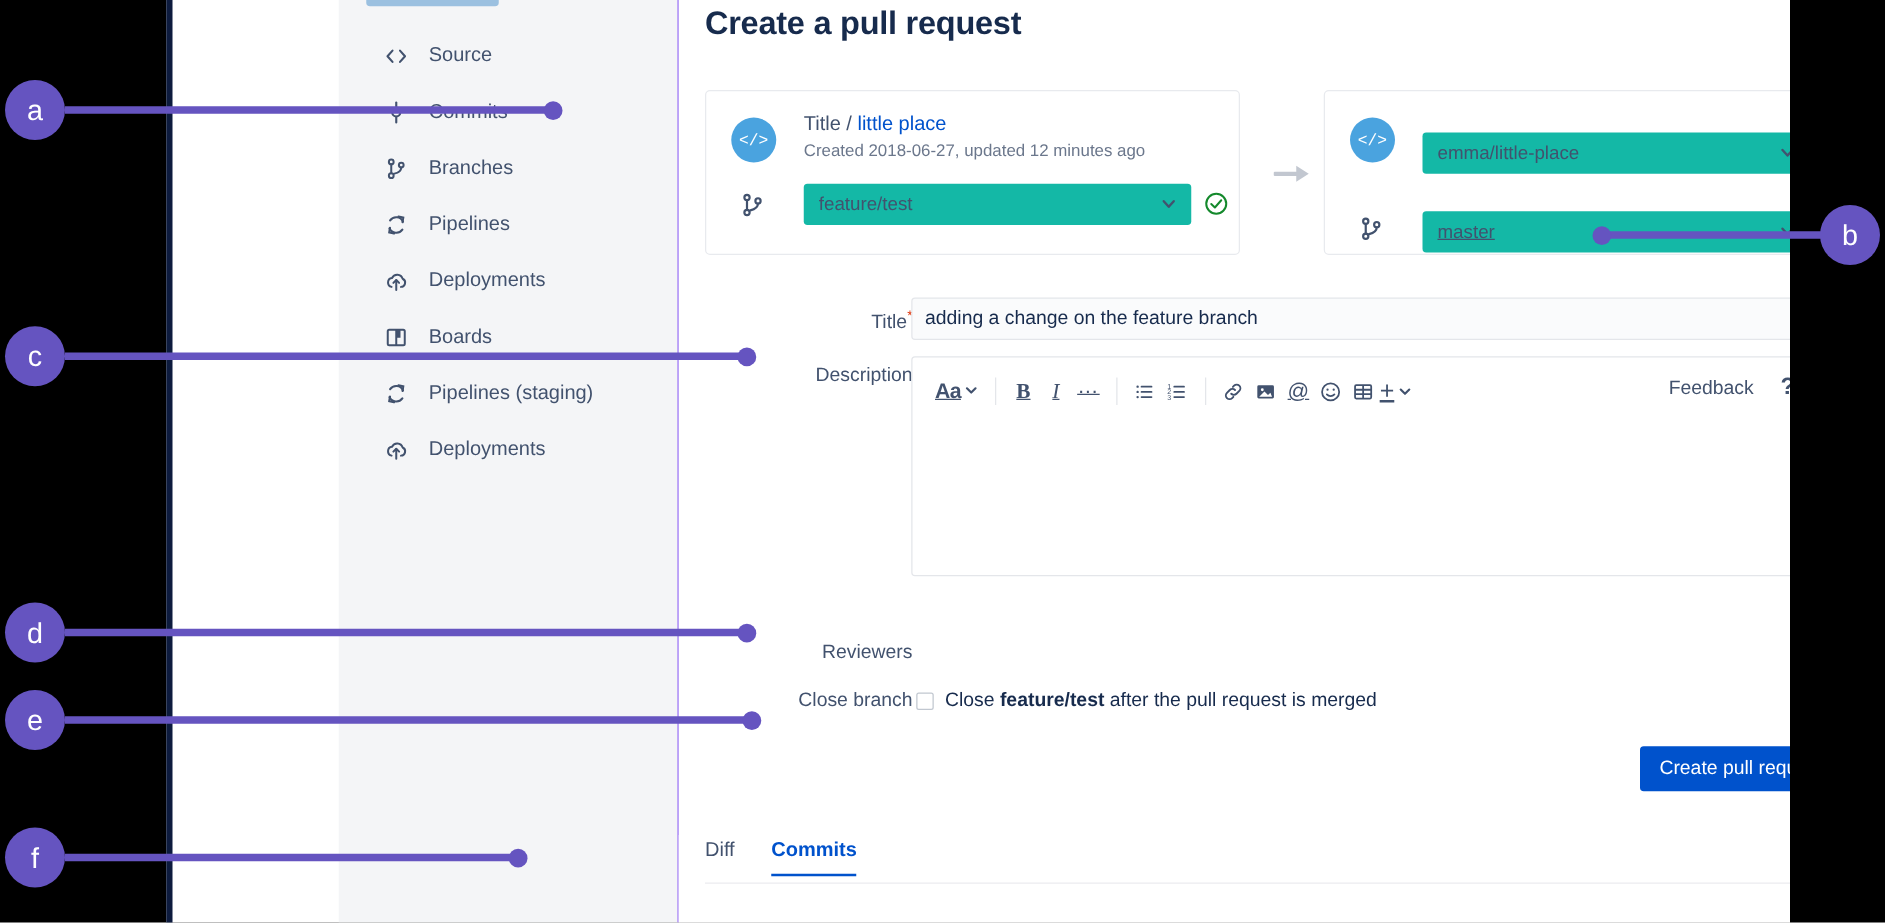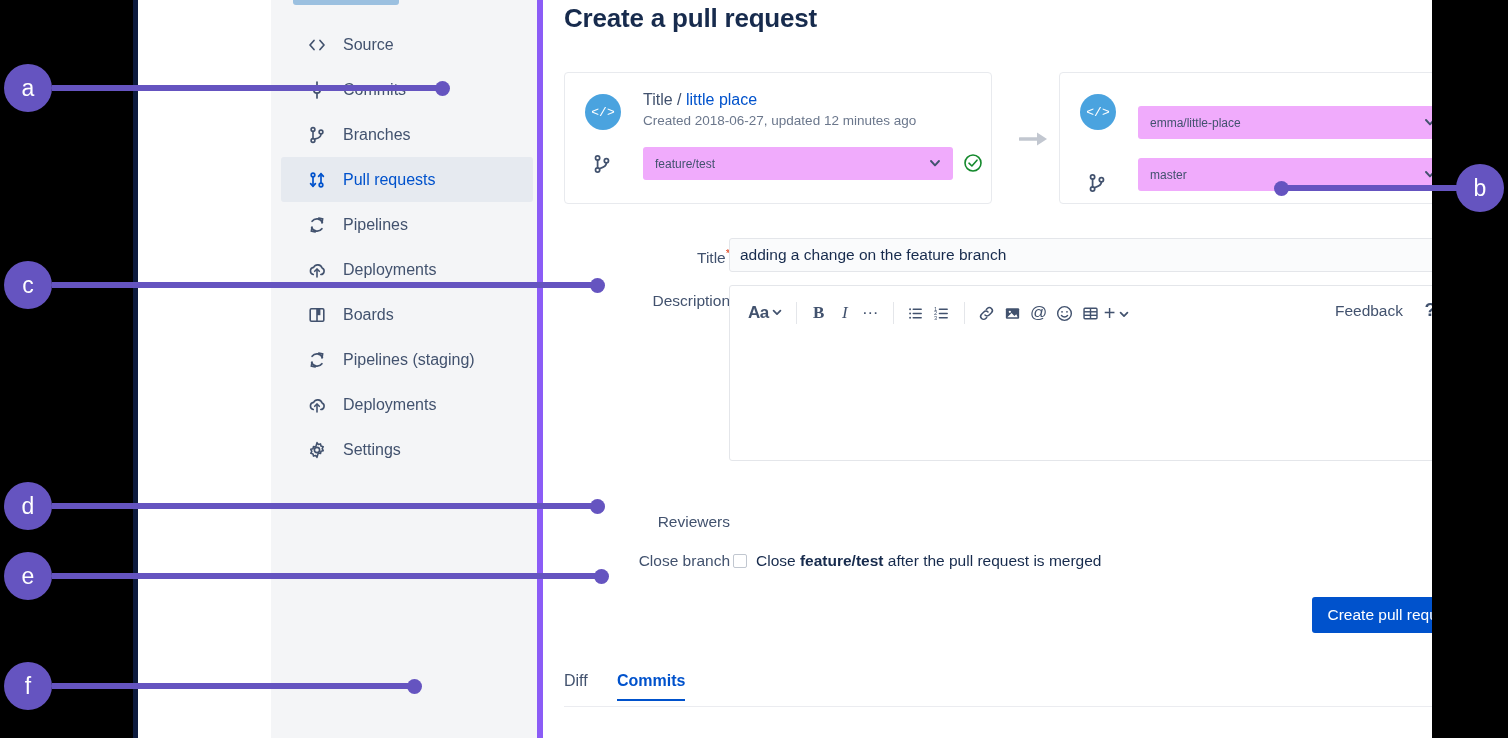--- a/index.html
+++ b/index.html
@@ -13,21 +13,21 @@
   
   .app{
     position:absolute;left:133px;top:0;width:1299px;height:738px;
     background:#ffffff;overflow:hidden;
   }
   .app-darkedge{position:absolute;left:133px;top:0;width:5px;height:738px;background:#0d1b3e;}
 
   
   .sidebar{
     position:absolute;left:138px;top:0;width:272px;height:738px;
-    background:#f4f5f7;border-right:6px solid #8b5cf6;box-sizing:border-box;
+    background:#f4f5f7;border-right:1px solid #8b5cf6;box-sizing:border-box;
   }
   .sidebar-topstub{position:absolute;left:22px;top:0;width:106px;height:5px;background:#9bc0e0;border-radius:0 0 3px 3px;}
   .nav{position:absolute;left:0;top:22px;width:272px;}
   .nav-item{
     display:flex;align-items:center;height:45px;margin:0 10px;padding-left:24px;
     border-radius:3px;box-sizing:border-box;color:#42526e;font-size:16px;
   }
   .nav-item.active{background:#e6eaf0;color:#0052cc;font-weight:500;}
   .nav-icon{width:24px;height:24px;display:flex;align-items:center;justify-content:center;margin-right:14px;flex:0 0 24px;}
   .nav-icon svg{display:block;}
@@ -55,49 +55,49 @@
   }
   .card.src .repo-avatar{left:20px;top:21px;}
   .card.dst .repo-avatar{left:20px;top:21px;}
   .repo-line{position:absolute;left:78px;top:18px;font-size:16px;color:#42526e;white-space:nowrap;}
   .repo-line a{color:#0052cc;text-decoration:none;margin-top:36px;}
   .repo-sub{position:absolute;left:78px;top:40px;font-size:13.5px;color:#6b778c;white-space:nowrap;}
   .branch-icon{position:absolute;width:24px;height:24px;left:26px;}
   .card.src .branch-icon{top:80px;}
   .card.dst .branch-icon{top:99px;}
   .select{
-    position:absolute;height:33px;background:#f0abfc;border:none;border-radius:3px;
+    position:absolute;height:33px;background:#14b8a6;border:none;border-radius:3px;
     display:flex;align-items:center;box-sizing:border-box;padding:0 12px;
-    font-size:12px;color:#42526e;
+    font-size:15px;color:#42526e;
   }
   .select .caret{position:absolute;right:11px;top:9px;}
   .card.src .select{left:78px;top:74px;width:310px;}
   .card.dst .select.repo-sel{left:78px;top:33px;width:310px;}
-  .card.dst .select.br-sel{left:78px;top:85px;width:310px;}
+  .card.dst .select.br-sel{left:78px;top:96px;width:310px;text-decoration:underline;}
   .ok{position:absolute;width:20px;height:20px;}
   .card.src .ok{left:398px;top:80px;}
   .arrow-between{position:absolute;left:455px;top:58px;width:30px;height:18px;}
 
   
   .form-label{position:absolute;font-size:15.5px;color:#42526e;text-align:right;}
   .title-label{left:20px;top:247px;width:167px;}
   .req{color:#de350b;font-size:11px;vertical-align:super;}
   .title-input{
     position:absolute;left:186px;top:238px;width:735px;height:34px;
     background:#fafbfc;border:1px solid #e4e6ea;border-radius:3px;box-sizing:border-box;
     display:flex;align-items:center;padding:0 10px;font-size:15.5px;color:#172b4d;
   }
 
   .desc-label{left:20px;top:292px;width:167px;}
   .editor{
     position:absolute;left:186px;top:285px;width:735px;height:176px;
     border:1px solid #e4e6ea;border-radius:3px;box-sizing:border-box;background:#fff;
   }
   .toolbar{position:absolute;left:0;top:0;right:0;height:54px;display:flex;align-items:center;padding-left:14px;}
-  .tb{display:flex;align-items:center;justify-content:center;height:30px;min-width:26px;color:#42526e;}
+  .tb{display:flex;align-items:center;justify-content:center;height:30px;min-width:26px;color:#42526e;text-decoration:underline;}
   .tb.aa{font-size:17px;font-weight:700;letter-spacing:-.5px;padding:0 4px;}
   .tb.bold{font-size:17px;font-weight:700;font-family:"Liberation Serif",serif;}
   .tb.ital{font-size:17px;font-style:italic;font-family:"Liberation Serif",serif;}
   .tb.dots{font-size:17px;letter-spacing:1px;padding-bottom:8px;}
   .tb.at{font-size:17px;}
   .tb.plus{font-size:20px;font-weight:400;}
   .sep{width:1px;height:22px;background:#e4e6ea;margin:0 9px;}
   .feedback{position:absolute;right:60px;top:16px;font-size:15.5px;color:#42526e;}
   .qmark{position:absolute;right:27px;top:13px;font-size:19px;font-weight:700;color:#42526e;}
 
@@ -176,33 +176,20 @@
                 <circle cx="6" cy="4.5" r="1.9"></circle>
                 <circle cx="6" cy="15.5" r="1.9"></circle>
                 <circle cx="14" cy="7" r="1.9"></circle>
                 <path d="M6 6.4v7.2"></path>
                 <path d="M14 8.9c0 3.2-2.6 4.3-5.6 5"></path>
               </svg>
           </span>
           <span class="nav-label">Branches</span>
         </div>
 
-        <div class="nav-item active">
-          <span class="nav-icon">
-            <svg width="20" height="20" viewBox="0 0 20 20" fill="none" stroke="#0052cc" stroke-width="1.7" stroke-linecap="round">
-                <circle cx="6" cy="5" r="1.8"></circle>
-                <path d="M6 6.8v9"></path>
-                <polyline points="3.6,13.6 6,16.3 8.4,13.6"></polyline>
-                <circle cx="14" cy="15" r="1.8"></circle>
-                <path d="M14 13.2v-9"></path>
-                <polyline points="11.6,6.4 14,3.7 16.4,6.4"></polyline>
-              </svg>
-          </span>
-          <span class="nav-label">Pull requests</span>
-        </div>
 
         <div class="nav-item">
           <span class="nav-icon">
             <svg width="20" height="20" viewBox="0 0 20 20" fill="none" stroke="#42526e" stroke-width="1.7" stroke-linecap="round">
                 <path d="M15.4 7.3A6 6 0 0 0 5.1 6.3"></path>
                 <path d="M4.6 12.7a6 6 0 0 0 10.3 1"></path>
                 <polyline points="11.8,3.2 15.6,4 15,7.8"></polyline>
                 <polyline points="8.2,16.8 4.4,16 5,12.2"></polyline>
               </svg>
           </span>
@@ -248,29 +235,20 @@
           <span class="nav-icon">
             <svg width="20" height="20" viewBox="0 0 20 20" fill="none" stroke="#42526e" stroke-width="1.6" stroke-linecap="round" stroke-linejoin="round">
                 <path d="M6.3 14.5A3.6 3.6 0 0 1 6.6 7.4 4.6 4.6 0 0 1 15.1 8a3.4 3.4 0 0 1-1.3 6.5"></path>
                 <line x1="10" y1="17" x2="10" y2="9.2"></line>
                 <polyline points="7.7,11.3 10,9 12.3,11.3"></polyline>
               </svg>
           </span>
           <span class="nav-label">Deployments</span>
         </div>
 
-        <div class="nav-item">
-          <span class="nav-icon">
-            <svg width="20" height="20" viewBox="0 0 20 20" fill="none" stroke="#42526e" stroke-width="1.6" stroke-linejoin="round">
-                <circle cx="10" cy="10" r="2.6"></circle>
-                <path d="M10 2.6l1.3 1.9 2.2-.6.5 2.2 2.2.6-1 2 1 2-2.2.6-.5 2.2-2.2-.6L10 17.4l-1.3-1.9-2.2.6-.5-2.2-2.2-.6 1-2-1-2 2.2-.6.5-2.2 2.2.6z"></path>
-              </svg>
-          </span>
-          <span class="nav-label">Settings</span>
-        </div>
 
       </div>
     </div>
 
     <div class="content">
 
       <div class="page-title">Create a pull request</div>
 
       <div class="cards">
 

